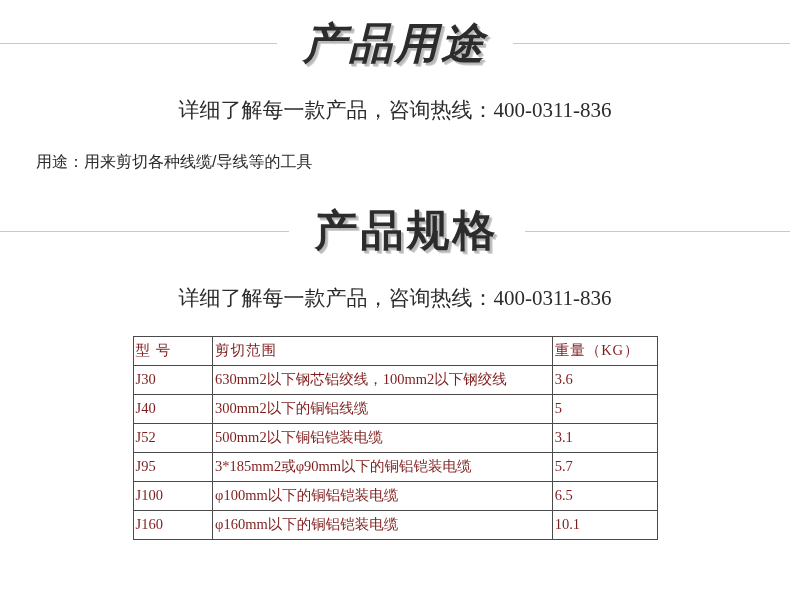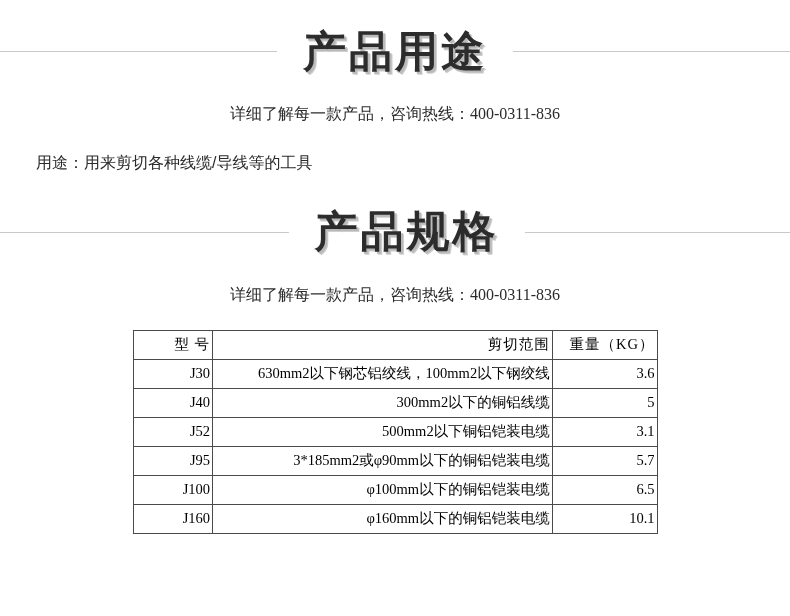--- a/index.html
+++ b/index.html
@@ -44,56 +44,56 @@
     letter-spacing: 3px;
     color: #2c2c2c;
     line-height: 1.08;
     text-shadow:
       2px 2px 0 #b9b9b9,
       3px 3px 0 #cfcfcf;
   }
 
   .subtitle {
     text-align: center;
-    font-size: 16px;
+    font-size: 21px;
     color: #2b2b2b;
     font-family: "Liberation Serif", "DejaVu Serif", serif;
   }
 
   .usage-line {
     font-size: 16px;
     color: #2b2b2b;
     font-family: Liberation Sans, sans-serif;
   }
 
   
-  #banner-usage { margin-top: 28px; }
+  #banner-usage { margin-top: 20px; font-style: italic; }
   #subtitle-usage { margin-top: 30px; }
   #usage-text { margin-top: 28px; margin-left: 36px; }
   #banner-spec { margin-top: 34px; padding-left: 23px; }
   #subtitle-spec { margin-top: 30px; }
 
   
   .table-wrap {
     margin-top: 24px;
     display: flex;
     justify-content: center;
   }
   table.spec {
     border-collapse: collapse;
     width: 525px;
     font-family: "Liberation Serif", "DejaVu Serif", serif;
   }
   table.spec th,
   table.spec td {
     border: 1px solid #4a4a4a;
-    text-align: right;
+    text-align: left;
     font-size: 14.5px;
     font-weight: normal;
-    color: #000000;
+    color: #7f1d1d;
     height: 28px;
     padding: 0 2px;
     white-space: nowrap;
   }
   table.spec th {
     letter-spacing: 1px;
   }
   col.c-model  { width: 80px; }
   col.c-range  { width: 340px; }
   col.c-weight { width: 105px; }

